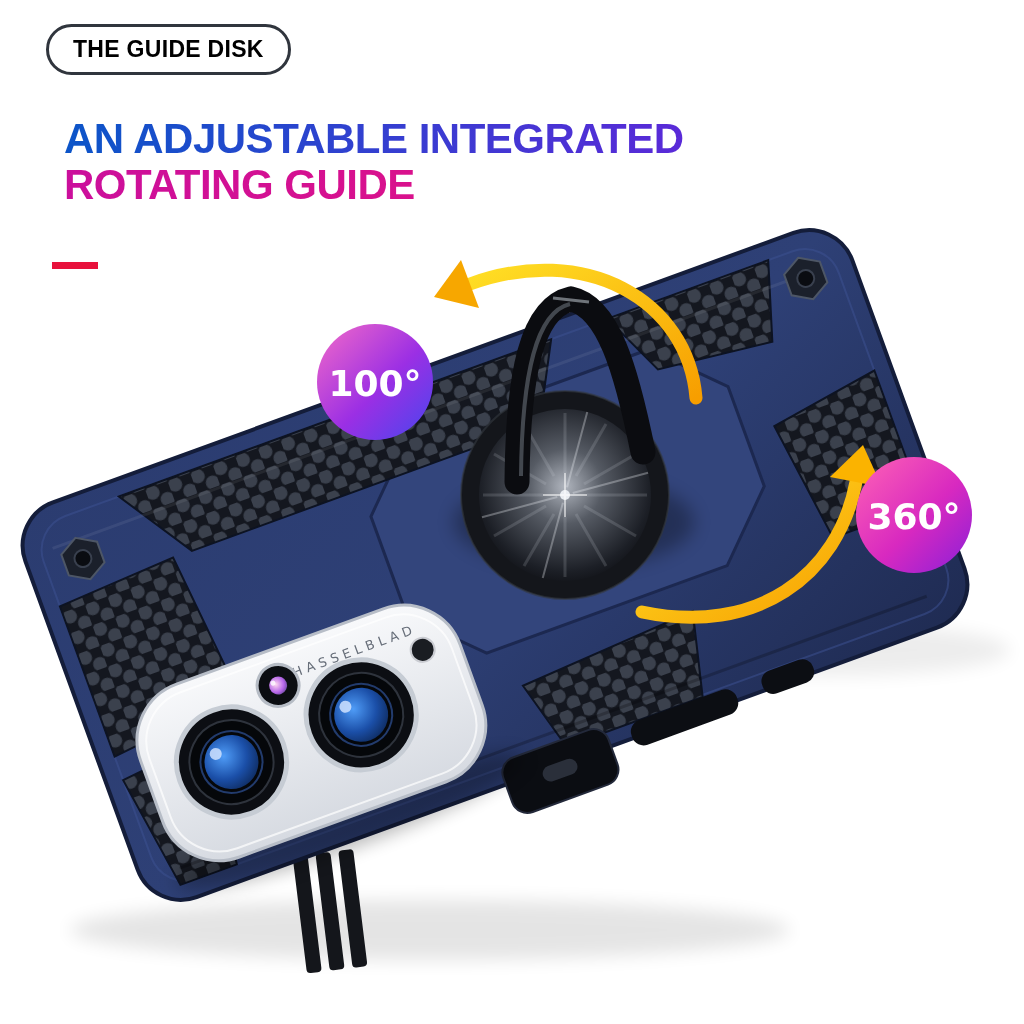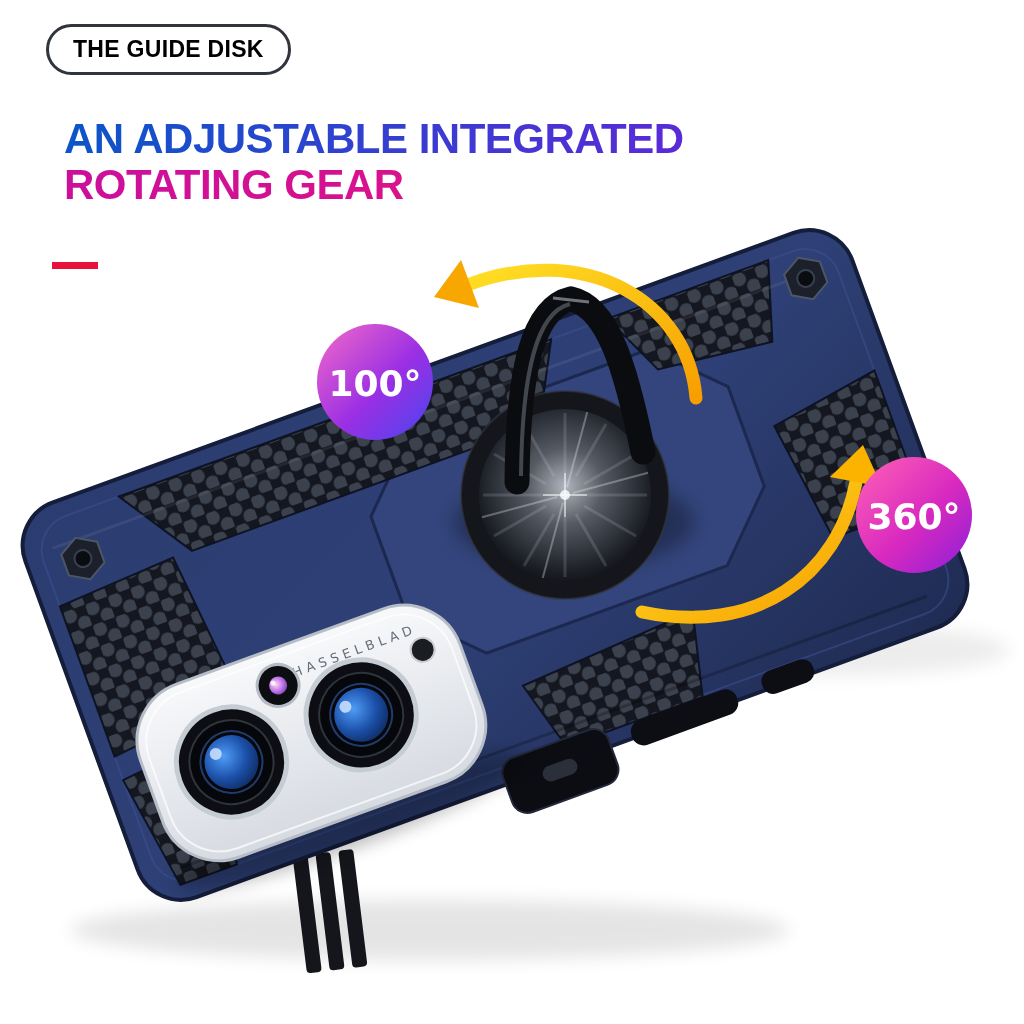--- a/index.html
+++ b/index.html
@@ -36,21 +36,21 @@
 <body>
 
 <div class="stage">
 
   <div class="badge">
     <span>THE GUIDE DISK</span>
   </div>
 
   <h1 class="headline">
     <span class="l1">AN ADJUSTABLE INTEGRATED</span>
-    <span class="l3">ROTATING GEAR</span>
+    <span class="l3">ROTATING GUIDE</span>
   </h1>
 
   <div class="dash"></div>
 
   <svg class="scene" width="1024" height="1024" viewBox="0 0 1024 1024">
     <defs>
       <linearGradient id="caseGrad" x1="0" y1="0" x2="1" y2="1">
         <stop offset="0" stop-color="#2b3c70"></stop>
         <stop offset="0.5" stop-color="#2e4076"></stop>
         <stop offset="1" stop-color="#1f2b52"></stop>

